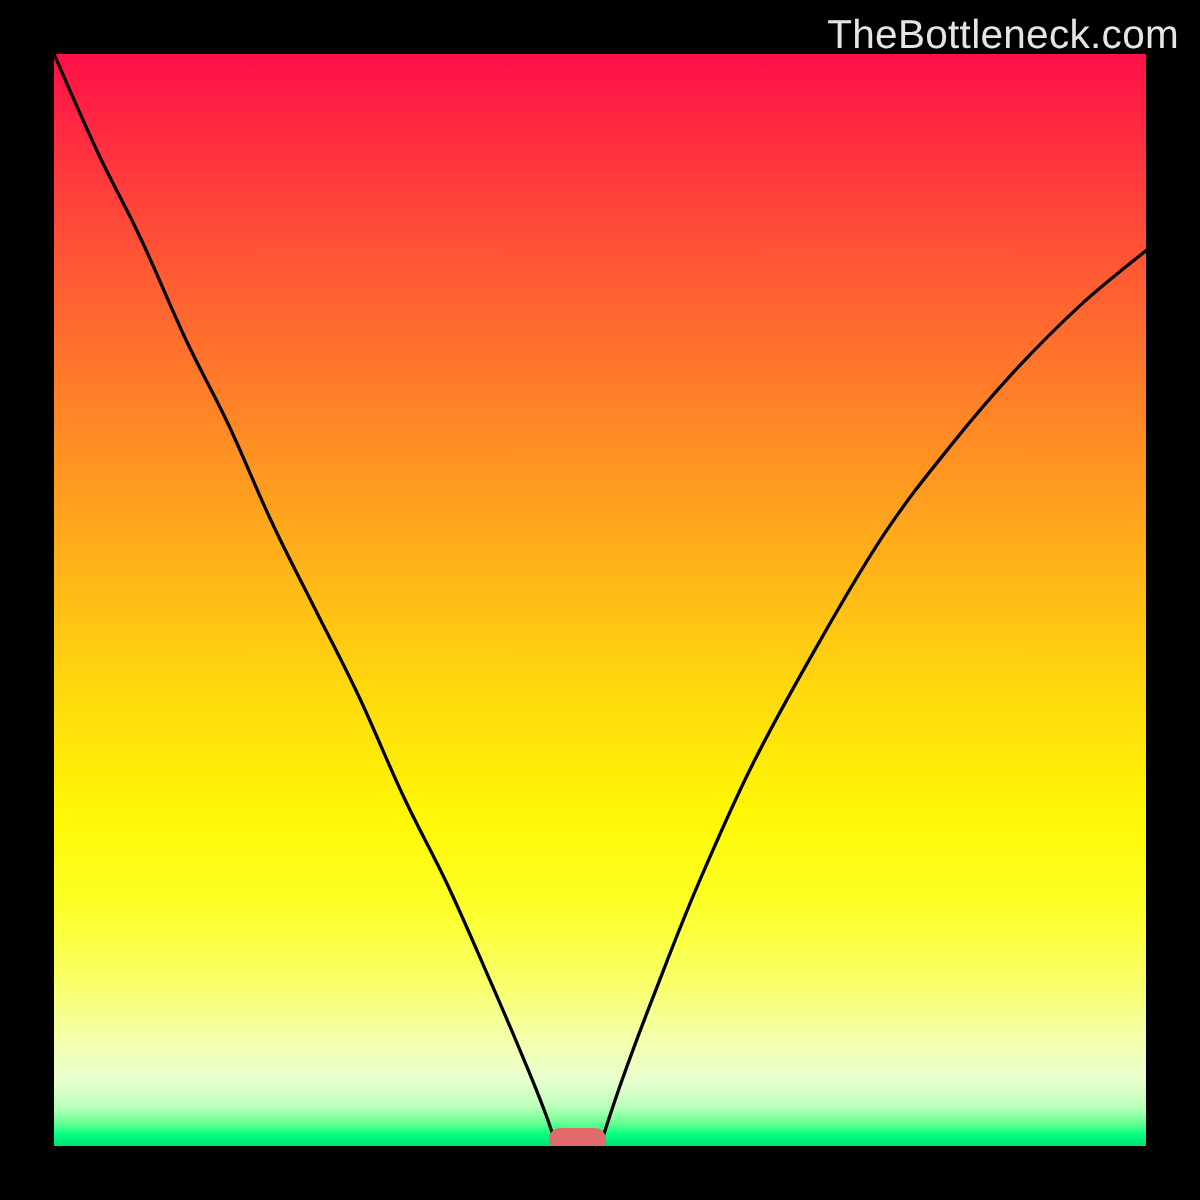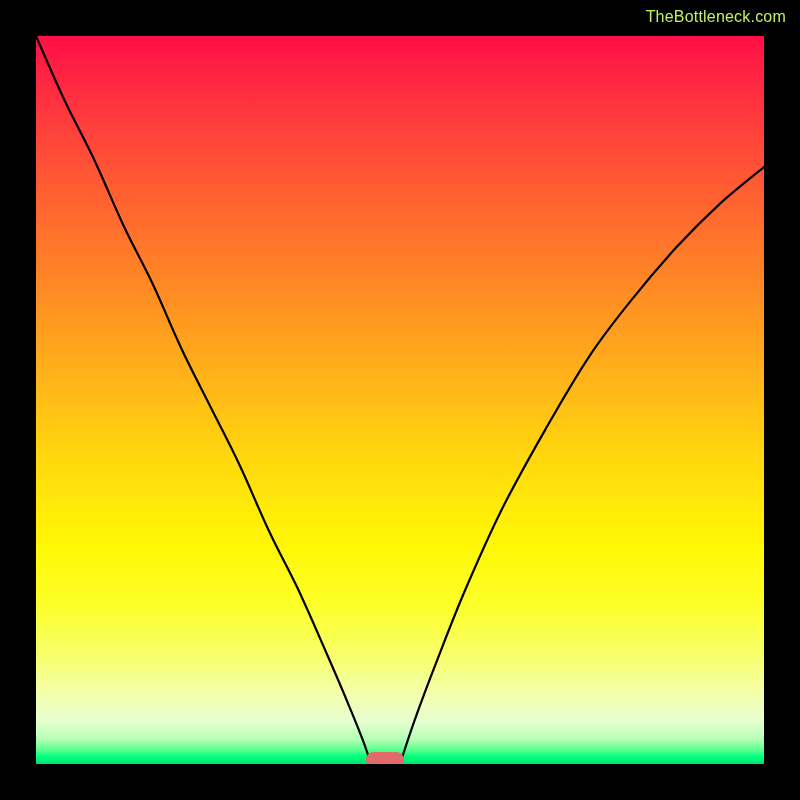--- a/index.html
+++ b/index.html
@@ -49,22 +49,22 @@
       #b8ffb8 96.5%,
       #60ff90 98%,
       #00ff80 99%,
       #00e070 100%
     );
   }
   .watermark {
     position: absolute;
     top: 8px;
     right: 14px;
-    color: #bef264;
-    font-size: 16px;
+    color: #e5e5e5;
+    font-size: 27px;
     font-weight: 500;
     letter-spacing: 0.2px;
     z-index: 50;
   }
   svg.curve {
     position: absolute;
     left: 0;
     top: 0;
     width: 100%;
     height: 100%;

